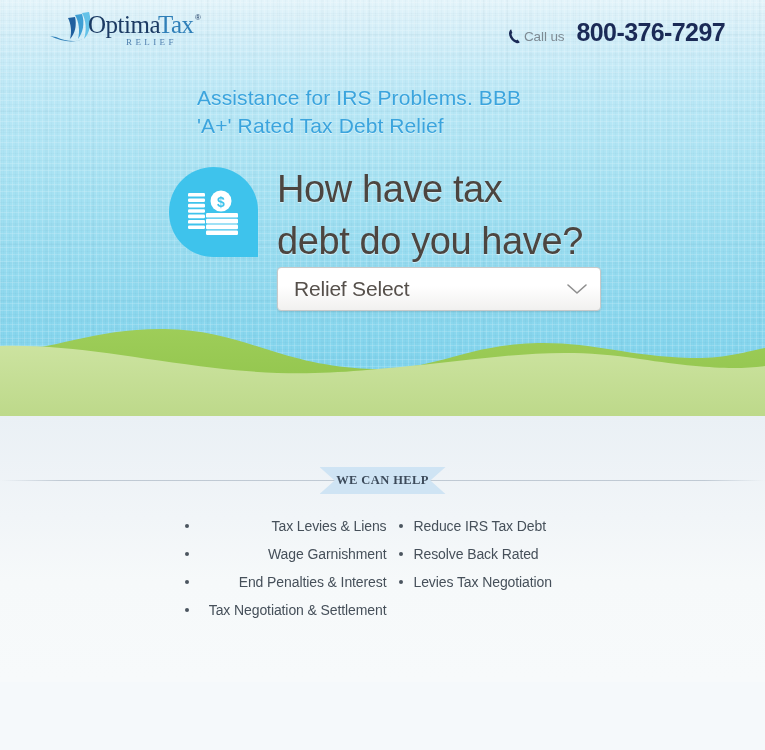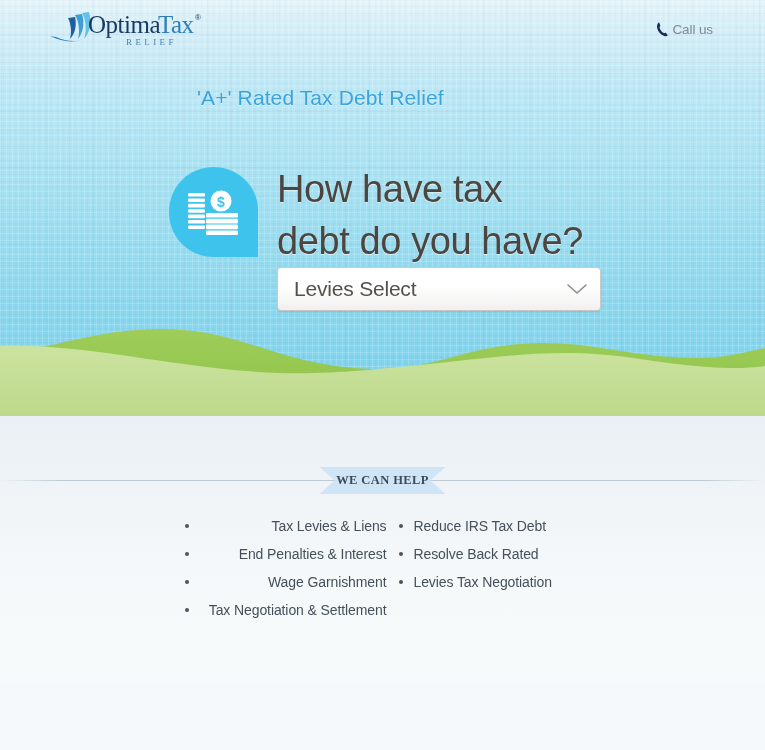--- a/index.html
+++ b/index.html
@@ -317,24 +317,26 @@
 
       <div class="phone-block">
         <span class="phone-icon">
           <svg viewBox="0 0 13 16" width="13" height="16">
             <path d="M3.1,1.2 C1.4,2.3 0.6,4.6 1.2,7.2 C2.0,10.6 4.8,13.8 8.2,15.0
                      C9.6,15.5 11.0,15.2 11.8,14.2 L9.6,11.6 C9.0,12.2 8.4,12.3 7.7,12.0
                      C5.9,11.1 4.3,9.1 3.7,7.0 C3.5,6.1 3.7,5.4 4.4,5.0 Z" fill="#1b2a56"></path>
           </svg>
         </span>
         <span class="call-us">Call us</span>
+        <span class="phone-number">800-376-7297</span>
       </div>
     </div>
 
     <div class="subhead">
+      <div>Assistance for IRS Problems. BBB</div>
       <div>'A+' Rated Tax Debt Relief</div>
     </div>
 
     <div class="icon-bubble">
       <svg viewBox="0 0 95 95" width="95" height="95">
         <path d="M47.5,2 C72,2 92,21.5 92,45 L92,92 L47.5,92 C23,92 3,72.5 3,47 C3,21.5 23,2 47.5,2 Z" fill="#3ec3ec"></path>
         <g fill="#ffffff">
           <rect x="22" y="28" width="17" height="3.6" rx="1.2"></rect>
           <rect x="22" y="33.4" width="17" height="3.6" rx="1.2"></rect>
           <rect x="22" y="38.8" width="17" height="3.6" rx="1.2"></rect>
@@ -355,42 +357,42 @@
         </g>
       </svg>
     </div>
 
     <div class="headline">
       <div>How have tax</div>
       <div>debt do you have?</div>
     </div>
 
     <div class="select-wrap">
-      <span class="select-value">Levies Select</span>
+      <span class="select-value">Relief Select</span>
       <span class="select-chevron">
         <svg viewBox="0 0 22 12" width="22" height="12">
           <path d="M2,2 L11,10 L20,2" fill="none" stroke="#8e8e8e" stroke-width="1.6" stroke-linecap="round" stroke-linejoin="round"></path>
         </svg>
       </span>
     </div>
   </div>
 
   <div class="lower">
 
     <div class="divider-rule"></div>
 
     <div class="ribbon">
       <span class="ribbon-label">WE CAN HELP</span>
     </div>
 
     <div class="help-columns">
       <ul class="help-col left">
         <li class="help-item">Tax Levies &amp; Liens</li>
+        <li class="help-item">Wage Garnishment</li>
         <li class="help-item">End Penalties &amp; Interest</li>
-        <li class="help-item">Wage Garnishment</li>
         <li class="help-item">Tax Negotiation &amp; Settlement</li>
       </ul>
       <ul class="help-col right">
         <li class="help-item">Reduce IRS Tax Debt</li>
         <li class="help-item">Resolve Back Rated</li>
         <li class="help-item">Levies Tax Negotiation</li>
       </ul>
     </div>
   </div>
 

